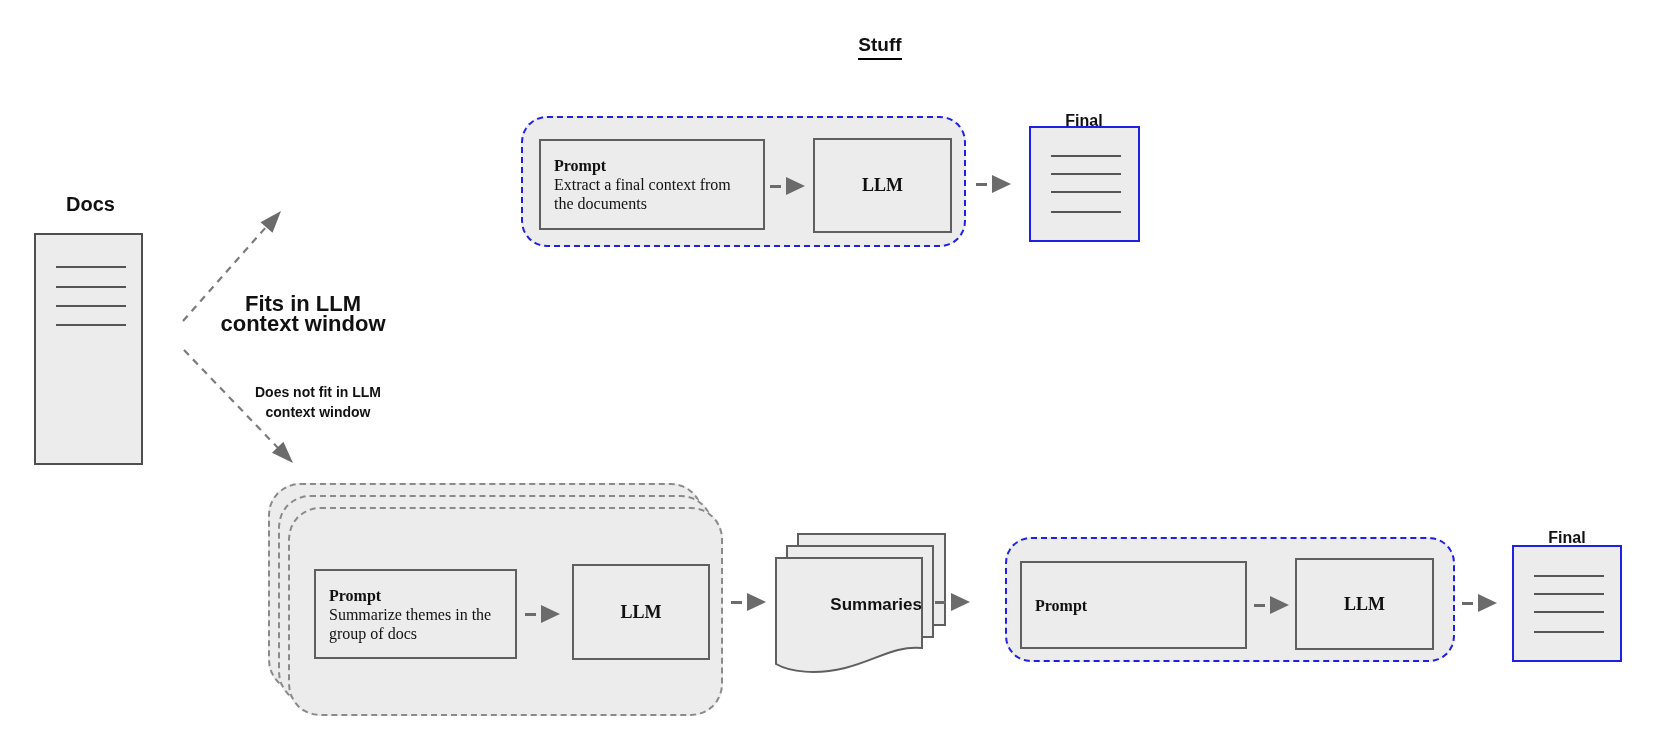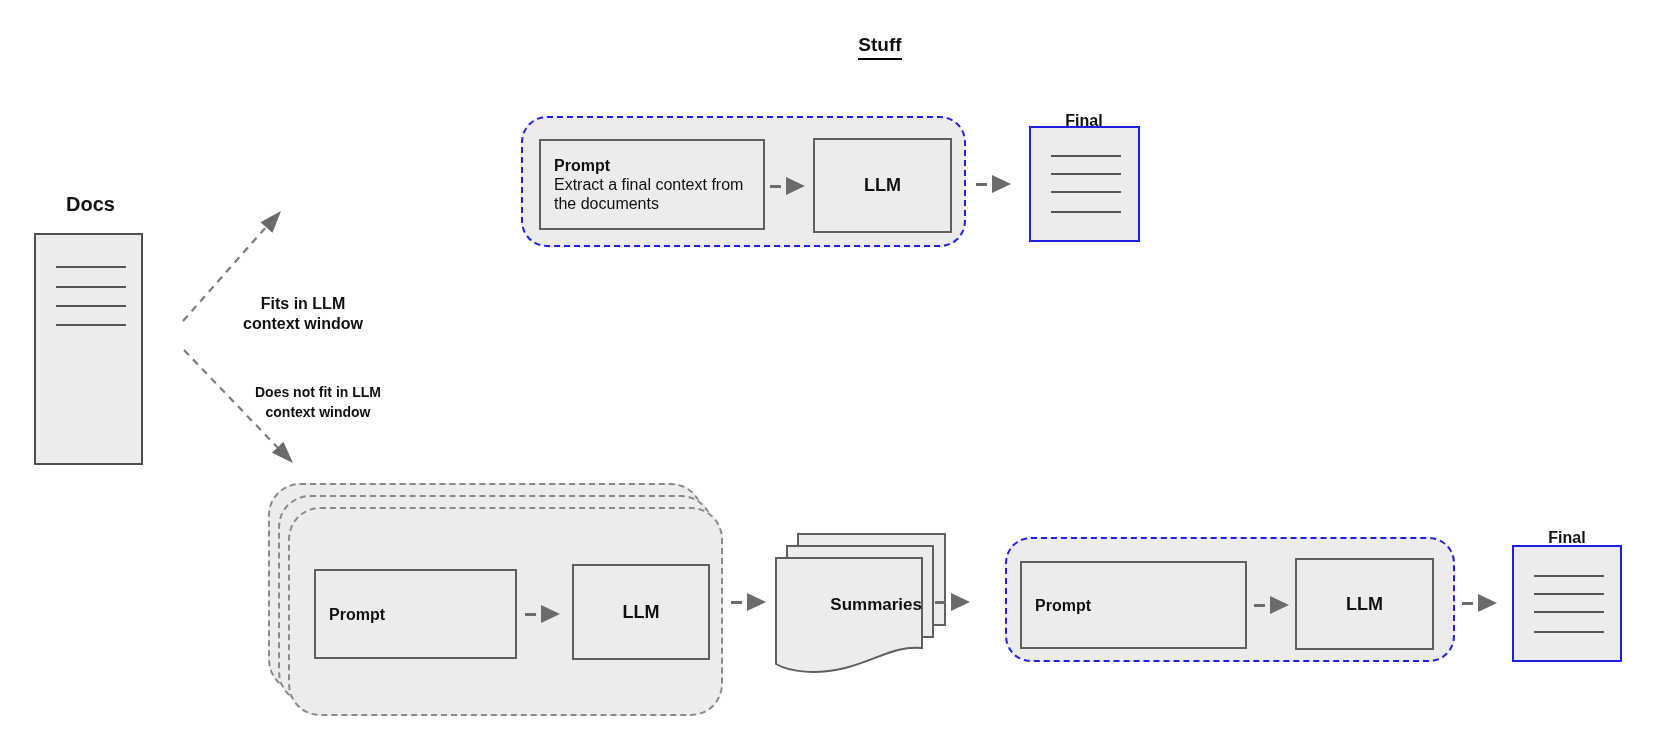--- a/index.html
+++ b/index.html
@@ -17,21 +17,21 @@
 
   
   .sec-title{position:absolute;text-align:center;font-size:19px;font-weight:bold;}
   .sec-title span{display:inline-block;border-bottom:2.5px solid #000;padding-bottom:2px;}
 
   
   .hdr{position:absolute;font-weight:bold;}
   .two-line{white-space:pre-line;text-align:center;margin-top:32px;}
 
   
-  .cont{position:absolute;background:var(--box-fill,#ececec);box-sizing:border-box;}
+  .cont{position:absolute;background:var(--box-fill,#ececec);box-sizing:border-box;font-family:Liberation Serif, serif;}
   .cont.blue{border:2.5px dashed var(--accent-blue,#2020e1);border-radius:26px;}
   .cont.gray{border:2.5px dashed var(--dash-gray,#8a8a8a);border-radius:32px;}
 
   
   .pbox{position:absolute;background:var(--box-fill,#ececec);border:2px solid var(--box-border,#5f5f5f);
         box-sizing:border-box;display:flex;flex-direction:column;justify-content:center;
         padding:0 10px 0 13px;font-size:16px;line-height:19px;}
   .pbox .pt{font-weight:bold;}
   .llm{position:absolute;background:var(--box-fill,#ececec);border:2px solid var(--box-border,#5f5f5f);
        box-sizing:border-box;display:flex;align-items:center;justify-content:center;
@@ -59,21 +59,21 @@
   </svg>
 
   <div class="hdr abs" style="left:38px;top:193px;width:105px;text-align:center;font-size:20px;">Docs</div>
   <div class="docbox" style="left:34px;top:233px;width:109px;height:232px;">
     <i class="dline" style="top:31px;"></i>
     <i class="dline" style="top:51px;"></i>
     <i class="dline" style="top:70px;"></i>
     <i class="dline" style="top:89px;"></i>
   </div>
 
-  <div class="hdr two-line" style="left:193px;top:262px;width:220px;font-size:16px;line-height:20px;">Fits in LLM
+  <div class="hdr two-line" style="left:193px;top:262px;width:220px;font-size:22px;line-height:20px;">Fits in LLM
 context window</div>
   <div class="hdr two-line" style="left:208px;top:350px;width:220px;font-size:14px;line-height:20px;">Does not fit in LLM
 context window</div>
 
   <div class="sec-title" style="left:780px;top:34px;width:200px;">
     <span>Stuff</span>
   </div>
 
   <div class="cont blue" style="left:521px;top:116px;width:445px;height:131px;">
     <div class="pbox" style="left:16px;top:21px;width:226px;height:91px;">
@@ -100,20 +100,21 @@
     <i class="dline" style="top:63px;"></i>
     <i class="dline" style="top:83px;"></i>
   </div>
 
 
   <div class="cont gray" style="left:268px;top:483px;width:435px;height:209px;"></div>
   <div class="cont gray" style="left:278px;top:495px;width:435px;height:209px;"></div>
   <div class="cont gray" style="left:288px;top:507px;width:435px;height:209px;">
     <div class="pbox" style="left:24px;top:60px;width:203px;height:90px;">
       <span class="pt">Prompt</span>
+      <span>Summarize themes in the group of docs</span>
     </div>
     <div class="harrow" style="left:235px;top:96px;">
       <i class="dash"></i>
         <i class="tri"></i>
     </div>
     <div class="llm" style="left:282px;top:55px;width:138px;height:96px;">LLM</div>
   </div>
 
   <div class="harrow" style="left:731px;top:593px;">
     <i class="dash"></i>

